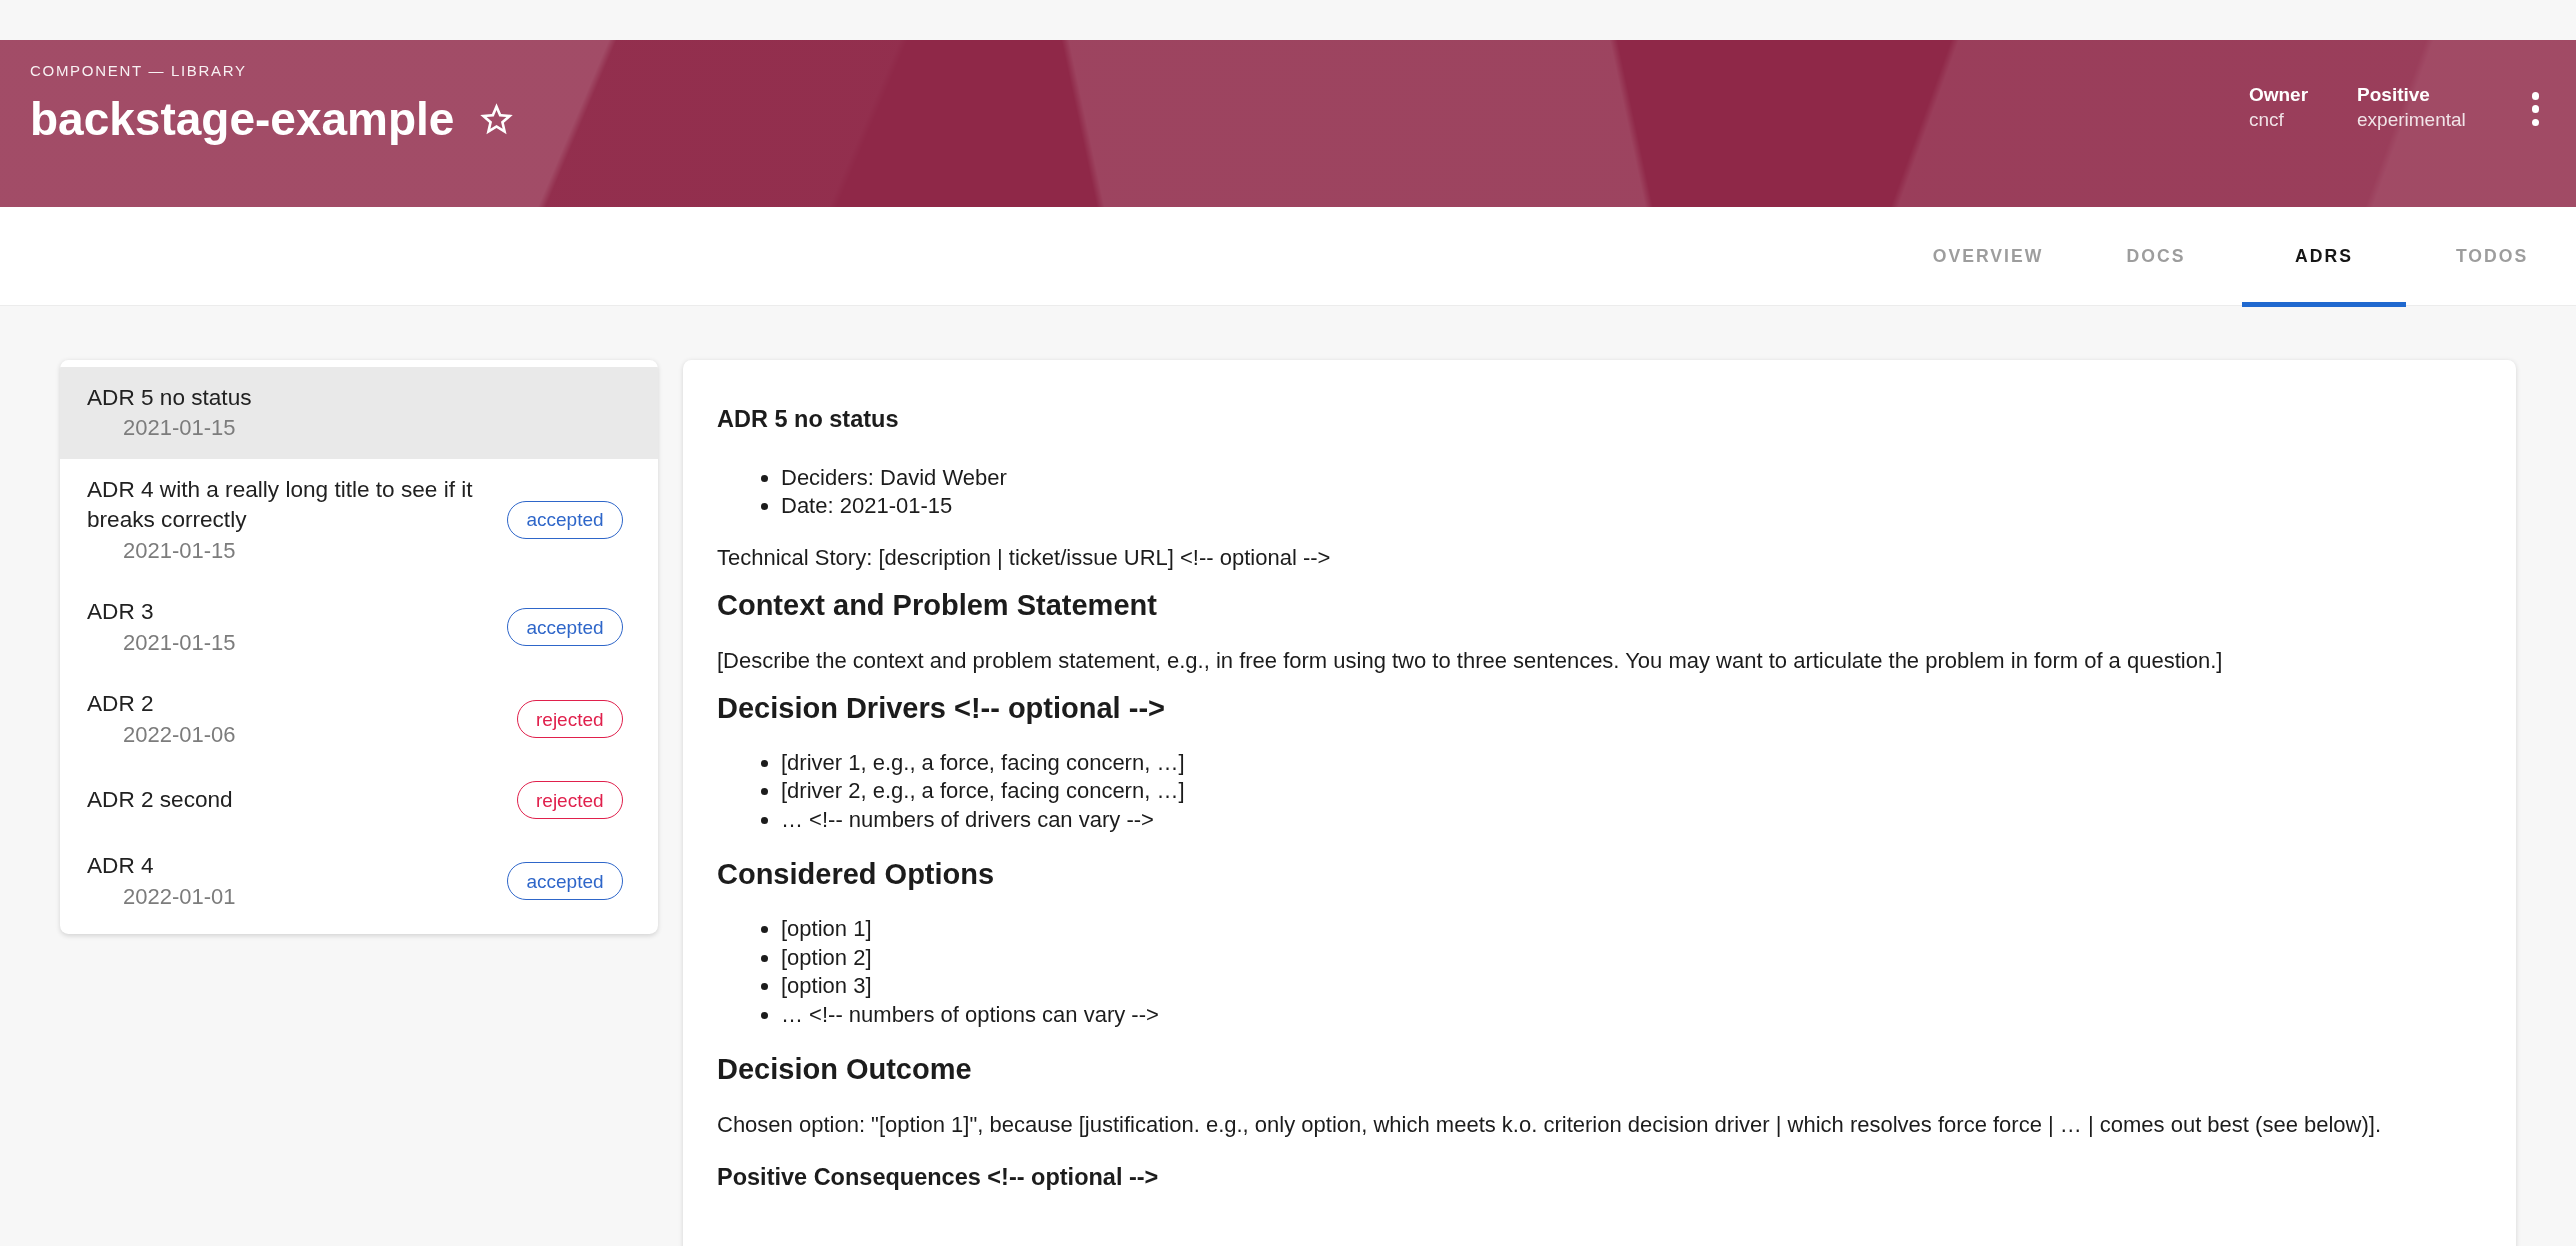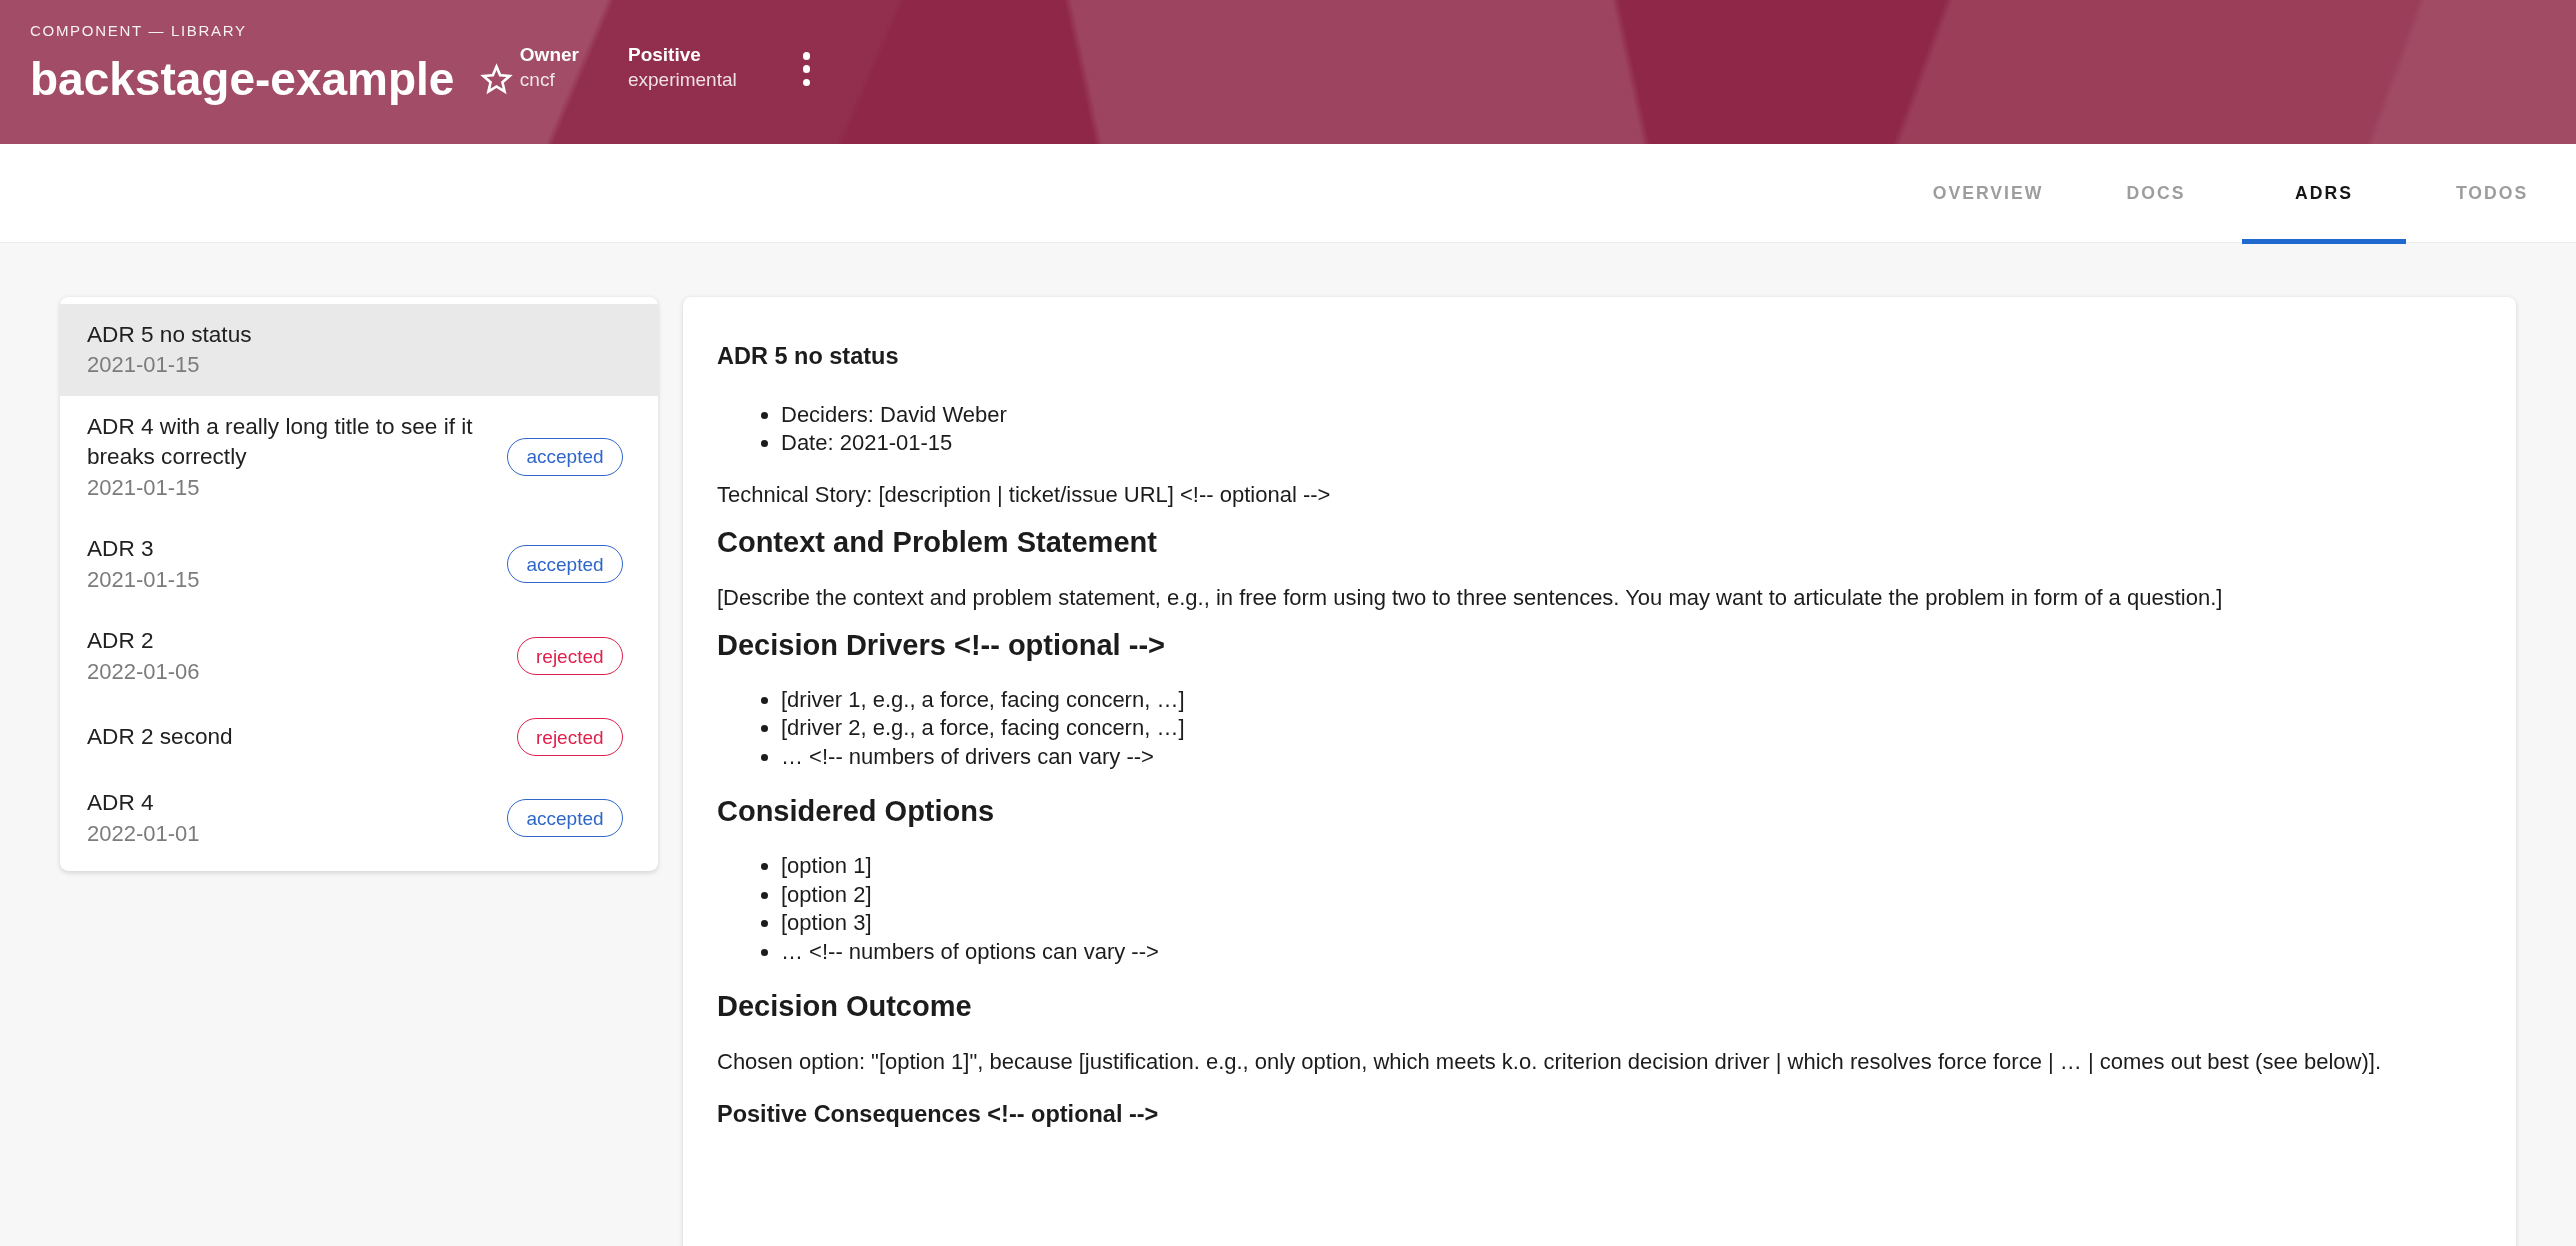--- a/index.html
+++ b/index.html
@@ -5,28 +5,29 @@
   * { margin:0; padding:0; box-sizing:border-box; }
   html { background:#fff; }
   body {
     width:2576px; height:1247px; overflow:hidden;
     font-family:"Liberation Sans","DejaVu Sans",sans-serif;
     background:#f7f7f7; color:#1c1c1c;
   }
 
   
   .entity-header {
-    height:144px; position:relative; color:#fff;
-    display:flex; justify-content:flex-start;
+    height:167px; position:relative; color:#fff;
+    display:flex; justify-content:space-between;
     padding:0 28.5px 0 30px;
     background-color:#8f2848;
     background-image:
       linear-gradient(113deg, rgba(255,255,255,0.17) 0%, rgba(255,255,255,0.17) 23%, rgba(255,255,255,0.03) 23.3%, rgba(255,255,255,0.03) 34%, transparent 34.3%),
       linear-gradient(78deg, transparent 42%, rgba(255,255,255,0.13) 42.3%, rgba(255,255,255,0.13) 63%, transparent 63.3%),
       linear-gradient(110deg, transparent 74%, rgba(255,255,255,0.10) 74.3%, rgba(255,255,255,0.10) 92%, rgba(255,255,255,0.16) 92.3%);
+    margin-top: 40px;
   }
   .eh-left { padding-top:22px; }
   .eh-eyebrow {
     font-size:15px; letter-spacing:1.7px; font-weight:500;
     color:rgba(255,255,255,0.92); text-transform:uppercase;
   }
   .eh-title-row { display:flex; align-items:center; gap:18.4px; margin-top:13.4px; }
   .eh-title { font-size:46px; font-weight:700; line-height:54px; }
   .star-button { width:47px; height:47px; border:none; background:transparent; cursor:pointer; display:flex; align-items:center; justify-content:center; }
   .star-button svg { width:39px; height:39px; fill:#fff; }
@@ -69,21 +70,21 @@
 
   .columns { display:flex; gap:25px; align-items:flex-start; }
   .card { background:#fff; border-radius:8.4px; box-shadow:0 1.7px 5px rgba(0,0,0,0.14); }
 
   
   .list-card { width:598px; padding:6.7px 0; overflow:hidden; }
   .list-item { display:flex; align-items:center; padding:16px 30px 16px 27px; cursor:pointer; }
   .list-item[data-selected="true"] { background:#e9e9e9; }
   .li-text { flex:1; min-width:0; padding-right:17px; }
   .li-title { font-size:22.6px; color:#212121; line-height:30px; }
-  .li-date  { font-size:22px; color:#7c7c7c; line-height:28.5px; margin-top:1.7px; }
+  .li-date  { font-size:22px; color:#7c7c7c; line-height:28.5px; margin-top:1.7px;margin-left:36px; }
   .chip {
     flex:none; border:1.7px solid; border-radius:25px; padding:8.4px 18.4px;
     font-size:19px; line-height:1; margin-right:5px;
   }
   .chip[data-status="accepted"] { color:#2e66c9; border-color:#2e66c9; }
   .chip[data-status="rejected"] { color:#e0204c; border-color:#e0204c; }
 
   
   .detail-card { flex:1; padding:45px 34px 50px; min-height:972px; }
   .md { font-size:22px; line-height:29px; color:#1c1c1c; }

